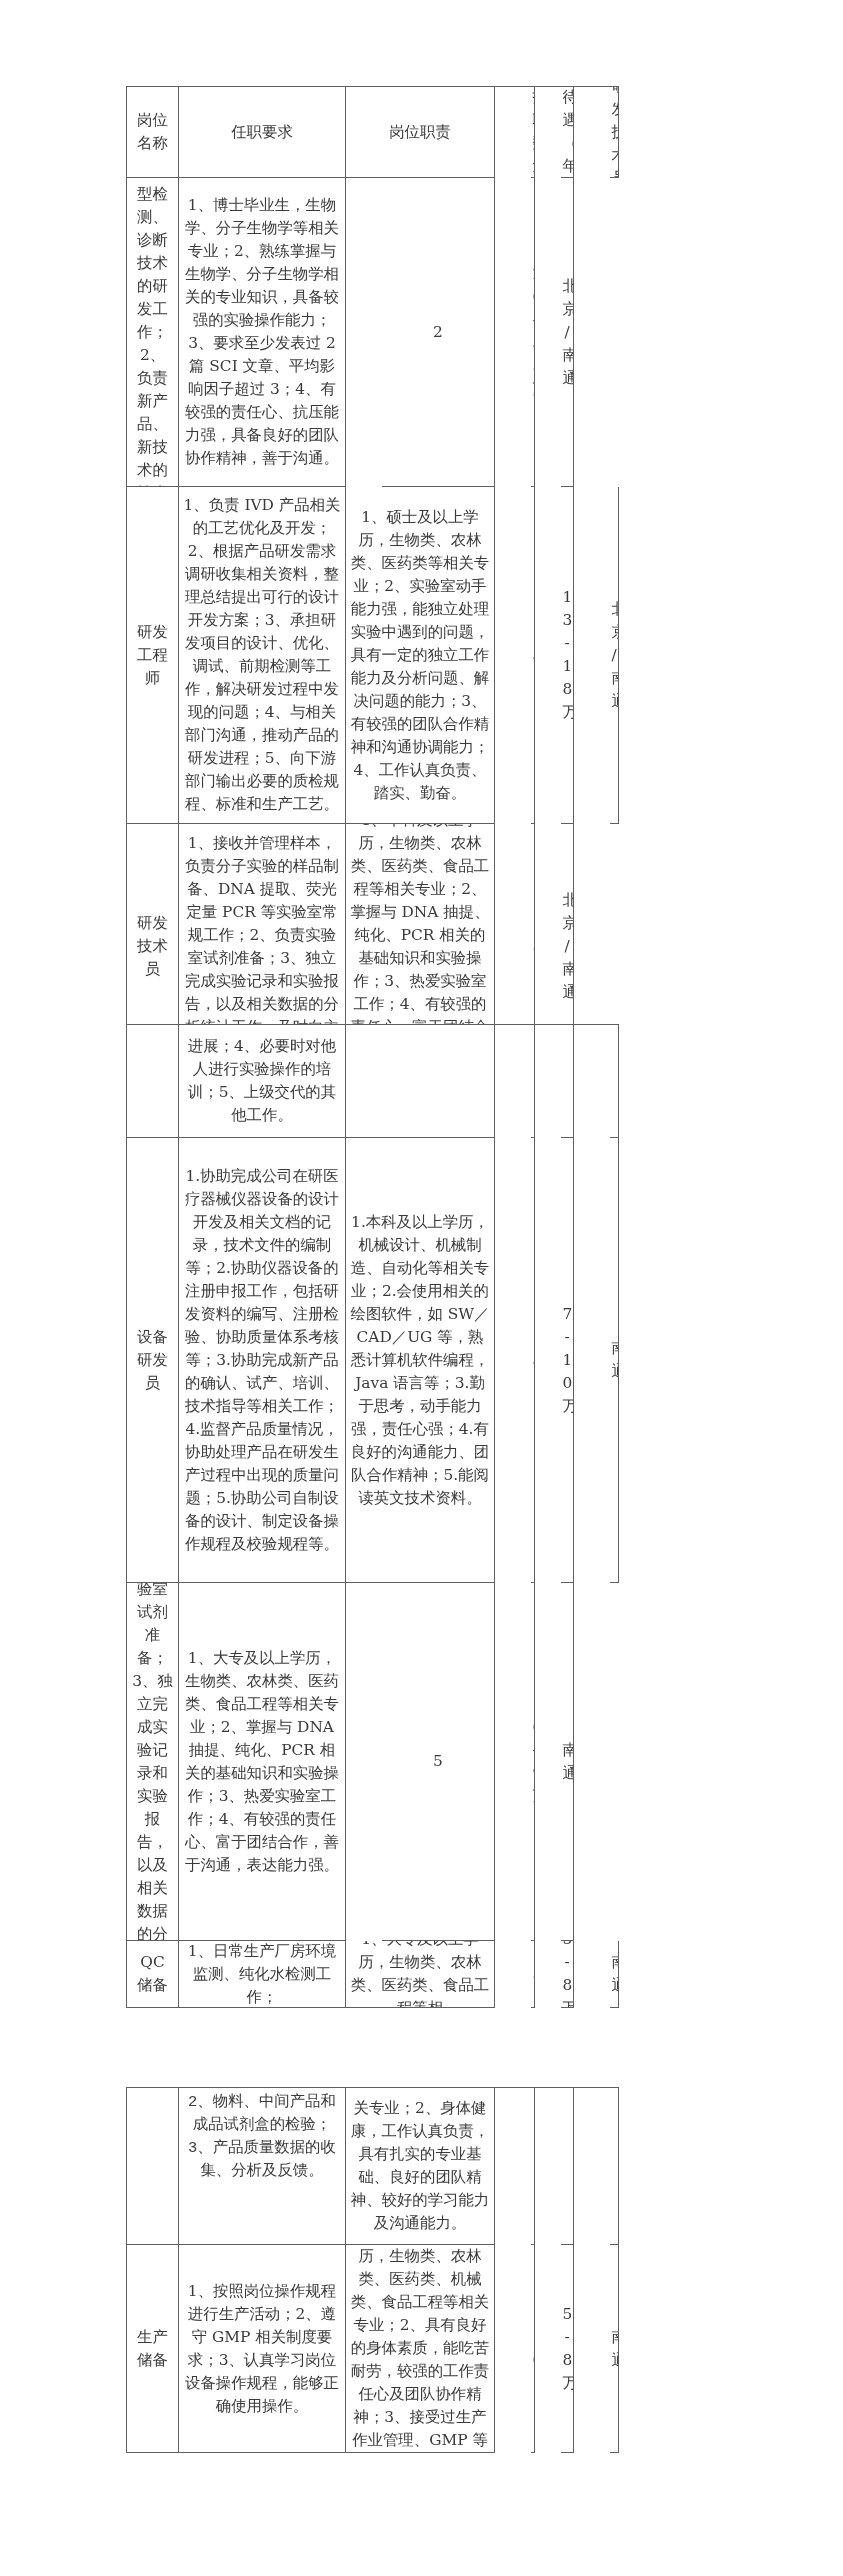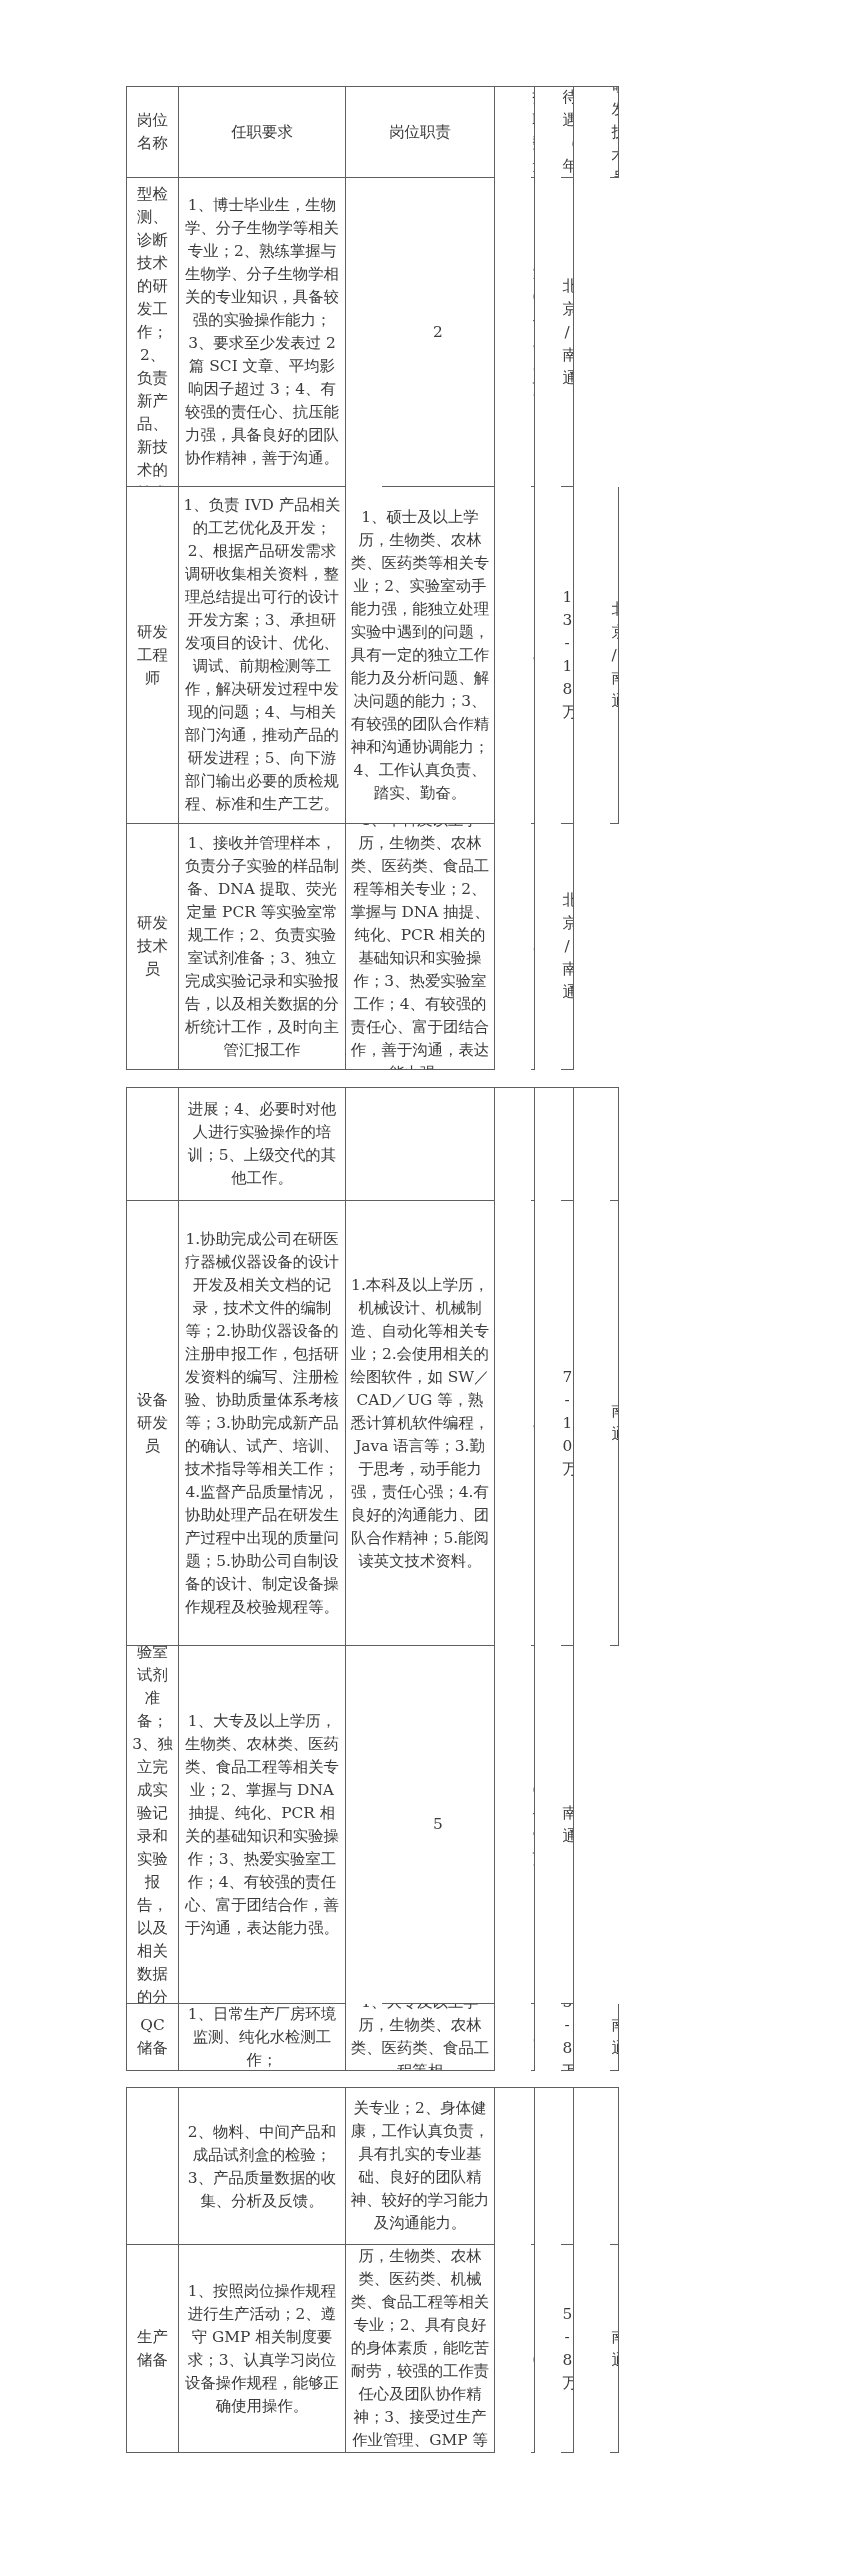--- a/index.html
+++ b/index.html
@@ -7,35 +7,35 @@
     width:843px;height:2576px;position:relative;background:#ffffff;
     font-family:"DejaVu Serif","Liberation Serif",serif;
     color:#3a3a3a;
   }
   .tbl{
     position:absolute;left:126px;width:492px;
     border-top:0.5px solid #5f5f5f;border-left:0.5px solid #5f5f5f;
     background:#ffffff;
   }
   .tbl-1{top:86px;}
-  .tbl-2{top:1087px;}
+  .tbl-2{top:1024px;}
   .tbl-3{top:2087px;}
   .row{display:grid;grid-template-columns:52px 167px 149px 30px 49px 45px;}
   .cell{
     box-sizing:border-box;
     border-right:0.5px solid #5f5f5f;border-bottom:0.5px solid #5f5f5f;
     display:flex;align-items:center;justify-content:center;
     overflow:hidden;
     font-size:15.4px;line-height:23px;
   }
   .cell>div{width:100%;text-align:center;word-break:break-word;}
   .c-name{padding:0 5.3px;}
   .c-duty,.c-req{padding:0 4.3px;}
   .c-num,.c-sal,.c-loc{padding:0 1.6px;margin-left:36px;}
-  .valign-top{align-items:center;padding-top:2.7px;}
+  .valign-top{align-items:flex-start;padding-top:2.7px;font-family:Liberation Mono, monospace;}
   .hdr .cell{font-size:15.4px;}
 </style>
 </head>
 <body>
 
 <div class="tbl tbl-1">
 
   <div class="row hdr" style="height:91px">
     <div class="cell c-name">
         <div>岗位名称</div>

